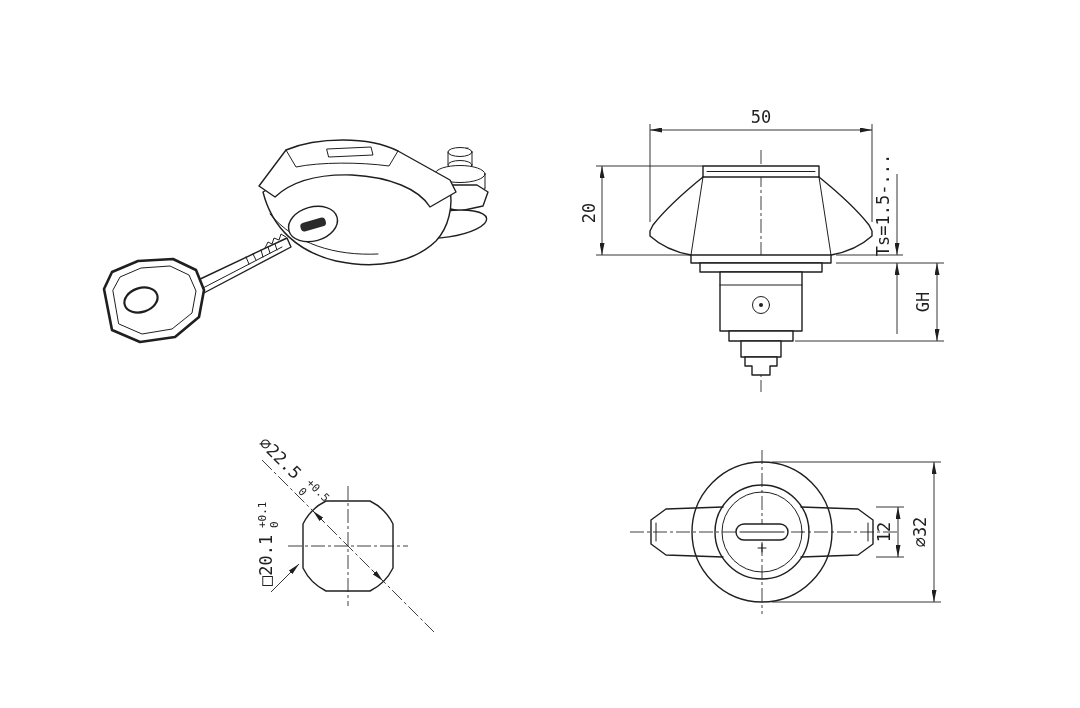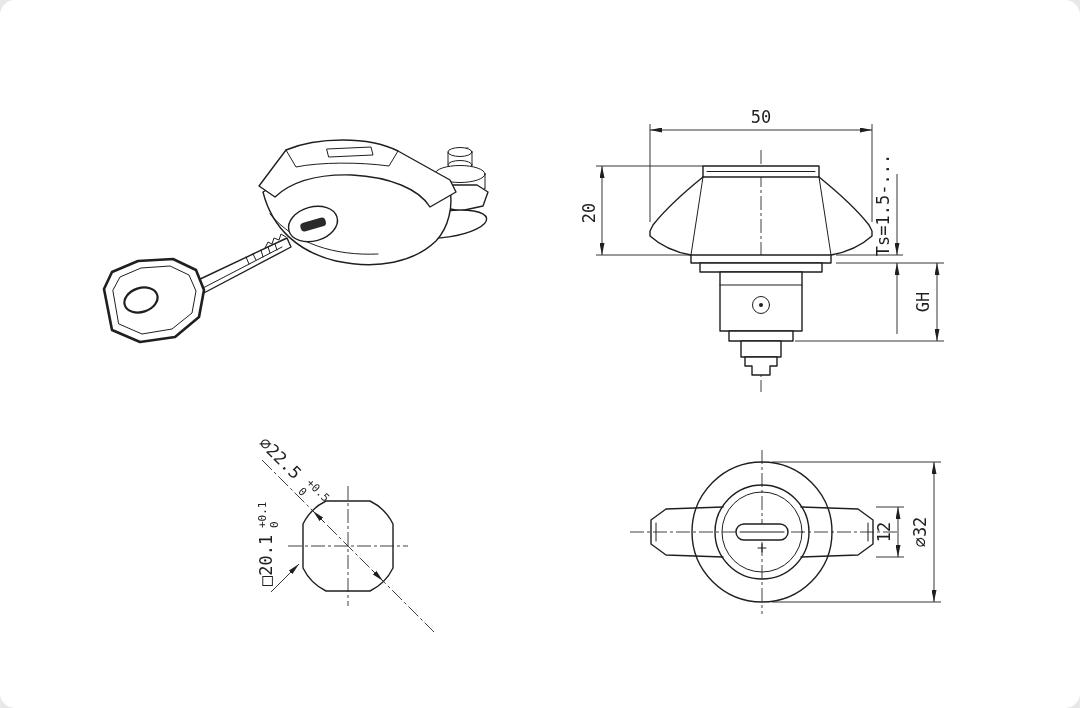--- a/index.html
+++ b/index.html
@@ -1,18 +1,18 @@
 <!DOCTYPE html>
 <html><head>
 <meta charset="utf-8">
 <style>
   html,body{margin:0;padding:0;background:#e8e8e8;}
   .page{
     width:1080px;height:708px;background:#ffffff;position:relative;
-    font-family:"DejaVu Sans Mono","DejaVu Sans",monospace;overflow:hidden;border-radius:15px;
+    font-family:"DejaVu Sans Mono","DejaVu Sans",monospace;overflow:hidden;
   }
   svg{display:block}
   .ln{fill:none;stroke:#1f1f1f;stroke-width:1.4;stroke-linejoin:round;stroke-linecap:round}
   .thin{fill:none;stroke:#1f1f1f;stroke-width:1;stroke-linejoin:round;stroke-linecap:round}
   .thick{fill:none;stroke:#1f1f1f;stroke-width:2.6;stroke-linejoin:round;stroke-linecap:round}
   .fillw{fill:#ffffff}
   .cl{fill:none;stroke:#1f1f1f;stroke-width:.85;stroke-dasharray:14 3 3 3;stroke-linecap:butt}
   .dim{fill:none;stroke:#1f1f1f;stroke-width:.9;stroke-linecap:butt}
   text{fill:#1f1f1f;stroke:none;font-size:17px;font-family:"DejaVu Sans Mono","DejaVu Sans",monospace}
   .tol{font-size:11px}

